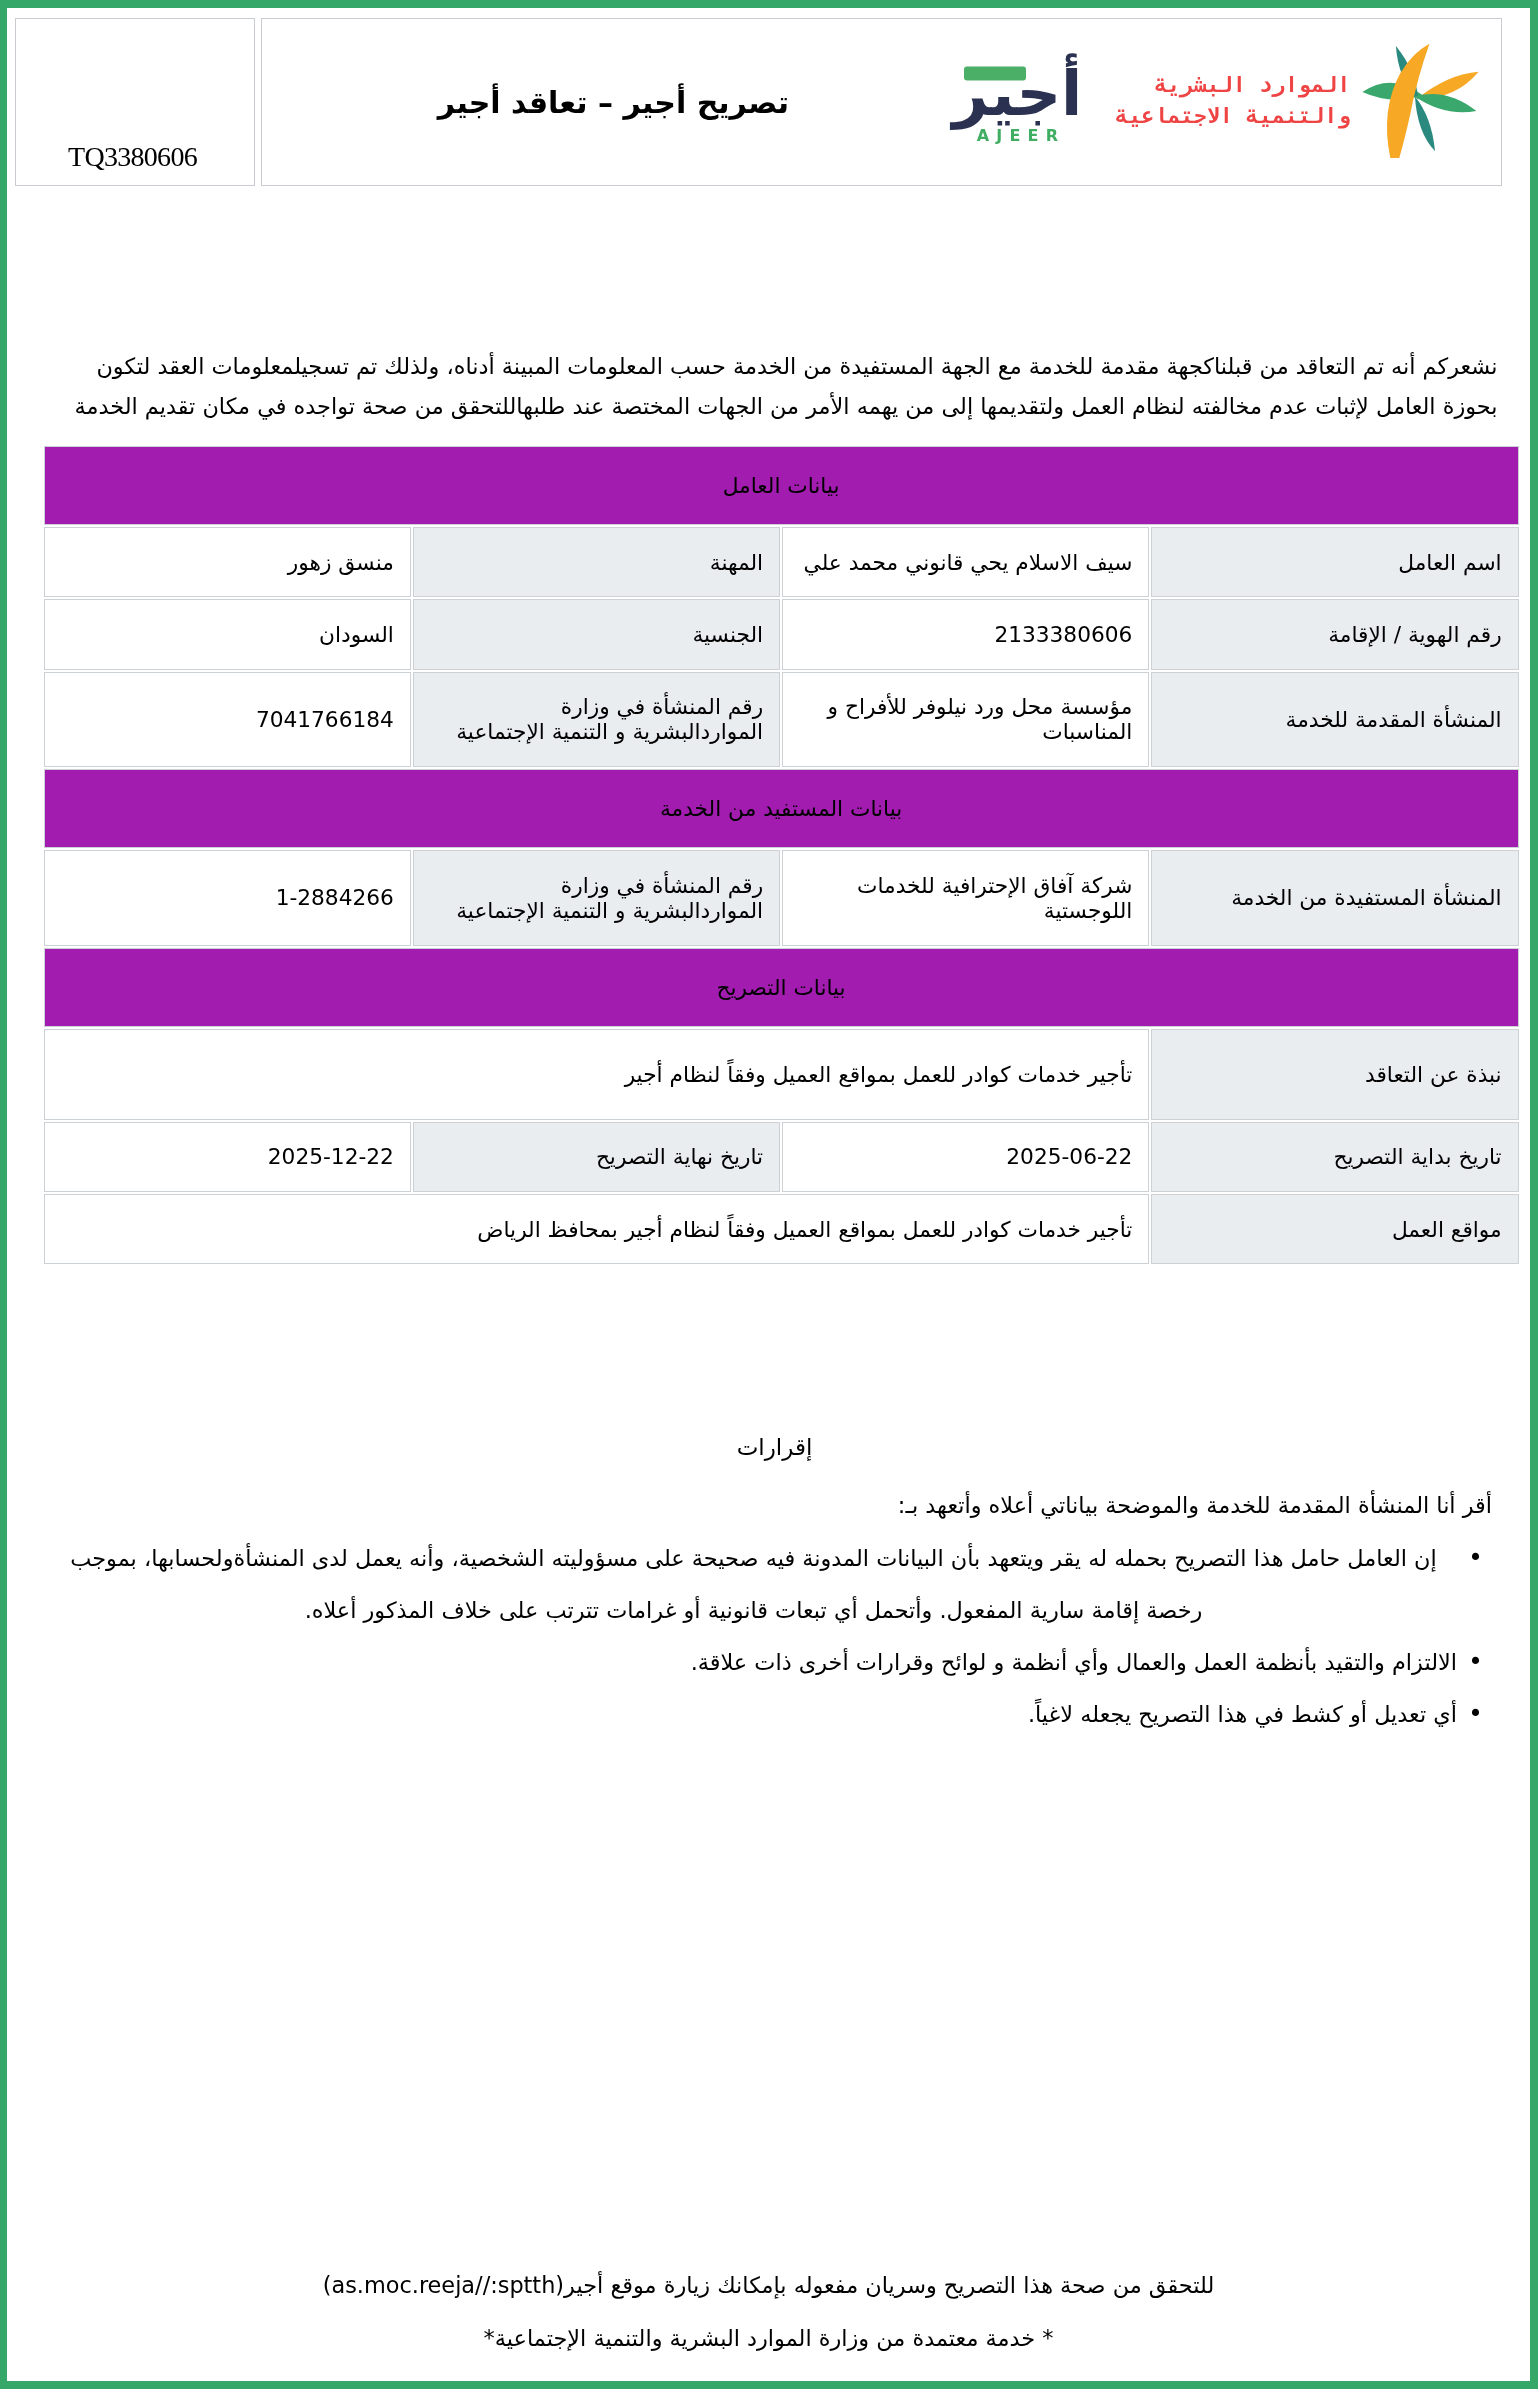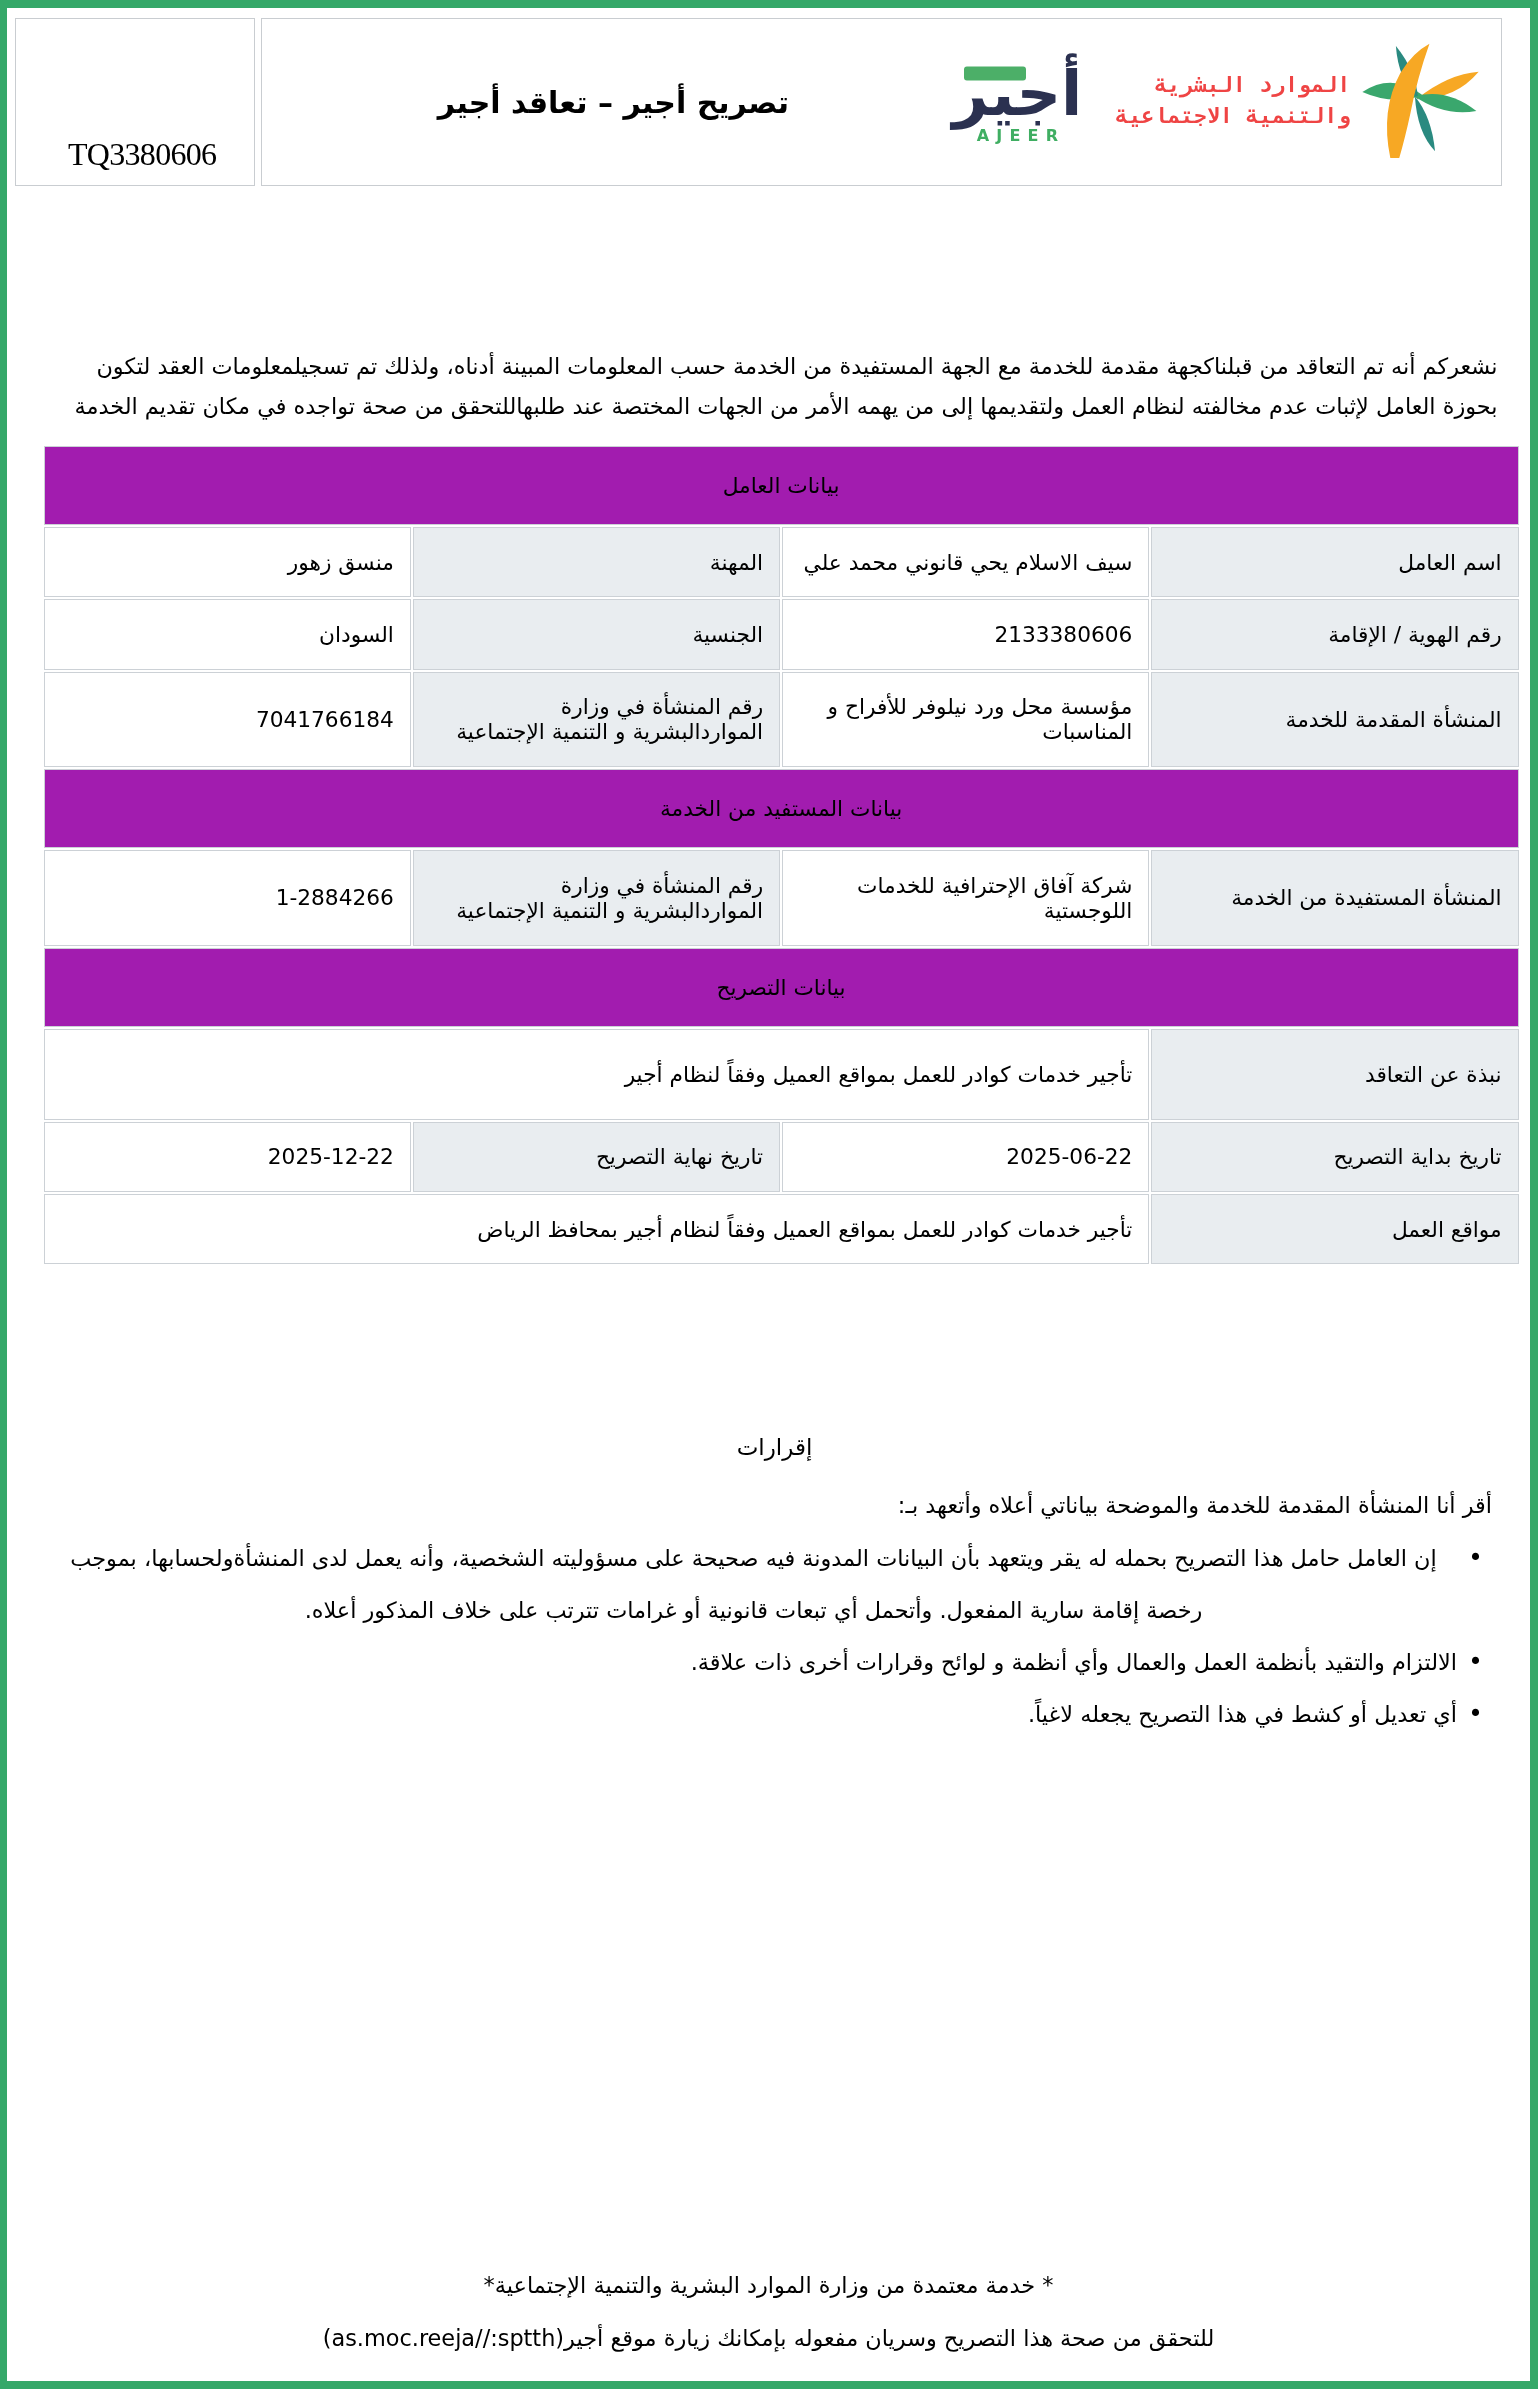--- a/index.html
+++ b/index.html
@@ -17,21 +17,21 @@
   
   .header-band{
     position:absolute;top:10px;left:8px;right:28px;height:168px;
     display:flex;gap:5.8px;direction:ltr;
   }
   .hdr-box{background:#fff;border:1.4px solid #c9cdd1;box-sizing:border-box;}
   .tq-box{width:240px;position:relative;}
   .tq-number{
     position:absolute;bottom:11.6px;left:52px;
     font-family:"Liberation Serif",serif;
-    font-size:32px;letter-spacing:-0.7px;direction:ltr;white-space:nowrap;
+    font-size:28px;letter-spacing:-0.7px;direction:ltr;white-space:nowrap;
   }
   .main-box{flex:1;position:relative;}
   .doc-title{
     position:absolute;top:50%;left:176px;transform:translateY(-50%);
     direction:rtl;font-size:30px;font-weight:bold;white-space:nowrap;
     letter-spacing:0.7px;
   }
   .logo-area{
     position:absolute;right:19px;top:50%;transform:translateY(-50%);
     display:flex;align-items:center;gap:33px;direction:ltr;
@@ -210,20 +210,20 @@
 
   <div class="decl-title">إقرارات</div>
   <div class="decl-intro">أقر أنا المنشأة المقدمة للخدمة والموضحة بياناتي أعلاه وأتعهد بـ:</div>
   <ul class="decl-list">
     <li class="align-center">إن العامل حامل هذا التصريح بحمله له يقر ويتعهد بأن البيانات المدونة فيه صحيحة على مسؤوليته الشخصية، وأنه يعمل لدى المنشأةولحسابها، بموجب رخصة إقامة سارية المفعول. وأتحمل أي تبعات قانونية أو غرامات تترتب على خلاف المذكور أعلاه.</li>
     <li class="align-right">الالتزام والتقيد بأنظمة العمل والعمال وأي أنظمة و لوائح وقرارات أخرى ذات علاقة.</li>
     <li class="align-right">أي تعديل أو كشط في هذا التصريح يجعله لاغياً.</li>
   </ul>
 
   <div class="footer">
-    <div>* خدمة معتمدة من وزارة الموارد البشرية والتنمية الإجتماعية*</div>
     <div>
       <span>للتحقق من صحة هذا التصريح وسريان مفعوله بإمكانك زيارة موقع أجير</span><span class="ltr-run">(as.moc.reeja//:sptth)</span>
     </div>
+    <div>* خدمة معتمدة من وزارة الموارد البشرية والتنمية الإجتماعية*</div>
   </div>
 
 </div>
 
 
 </body></html>

